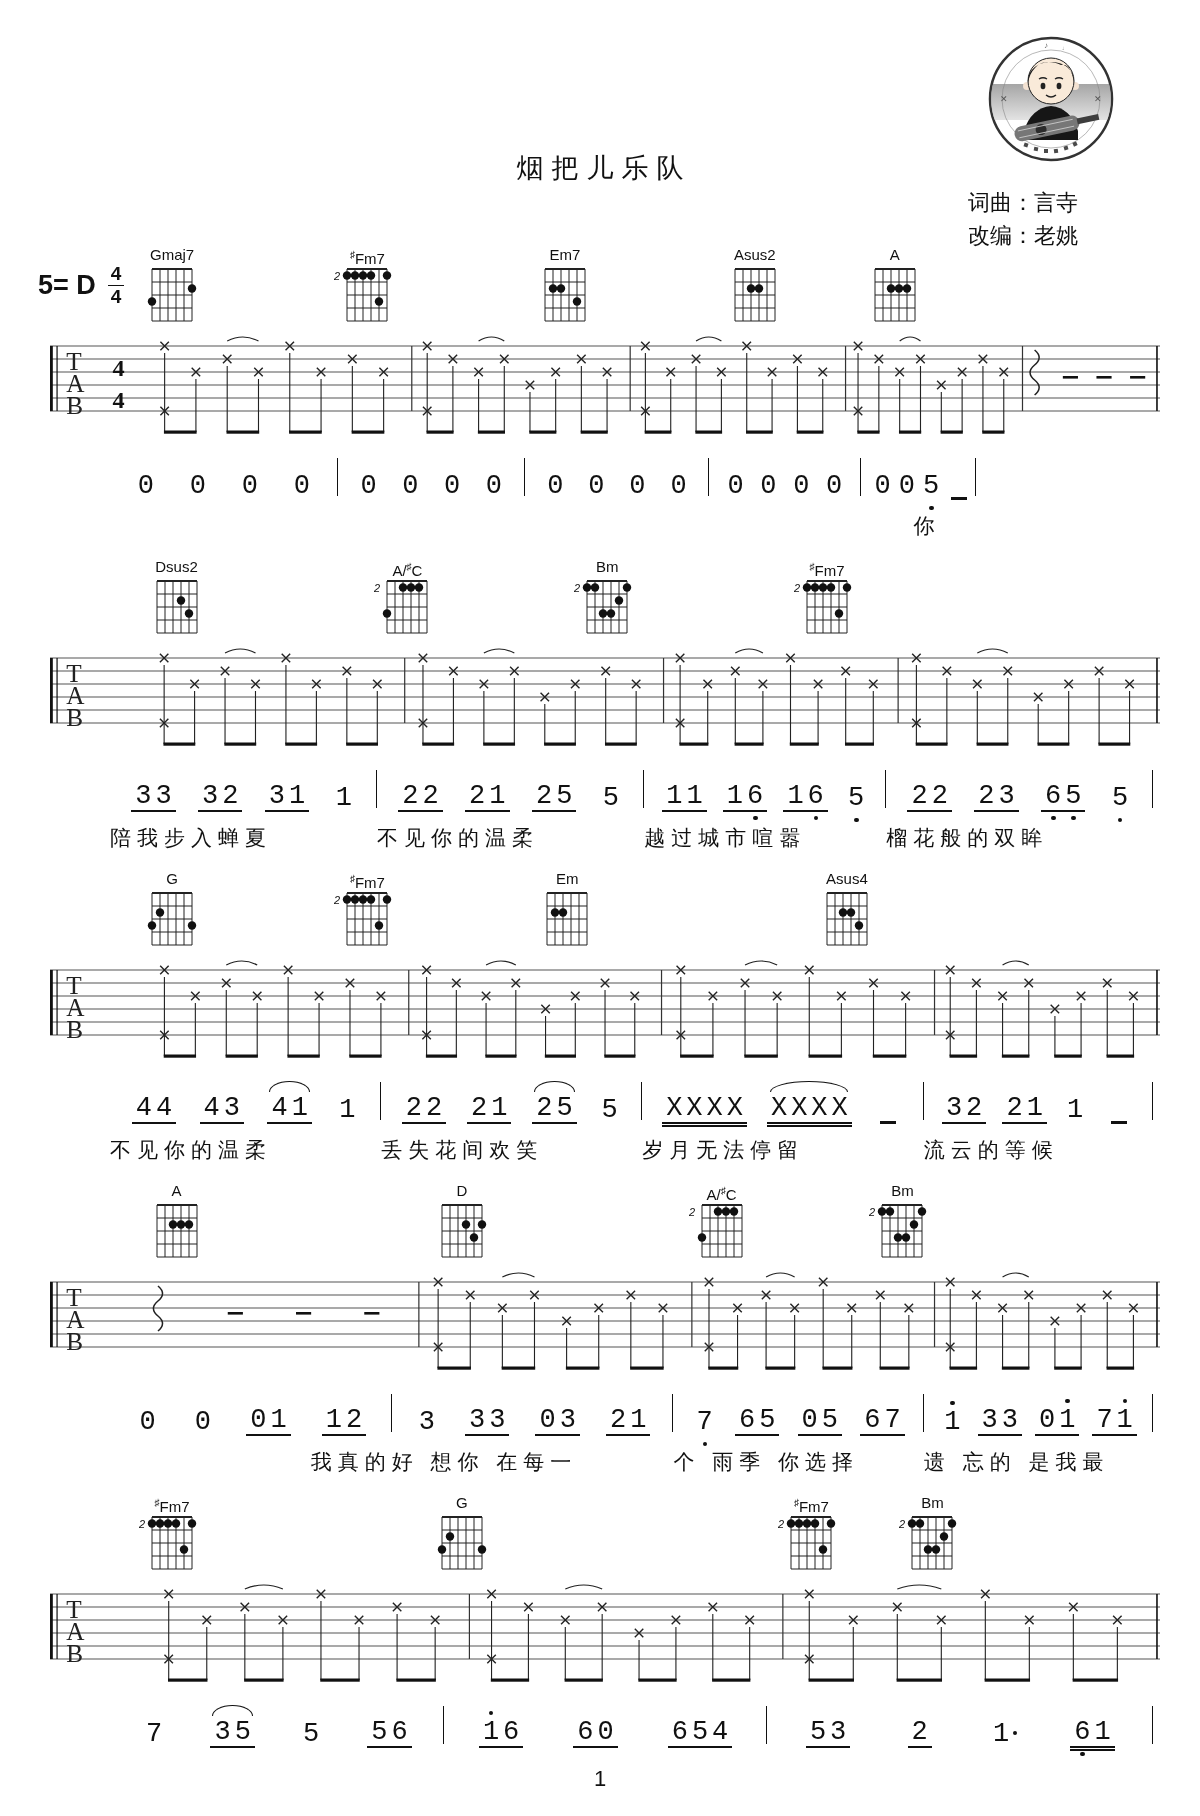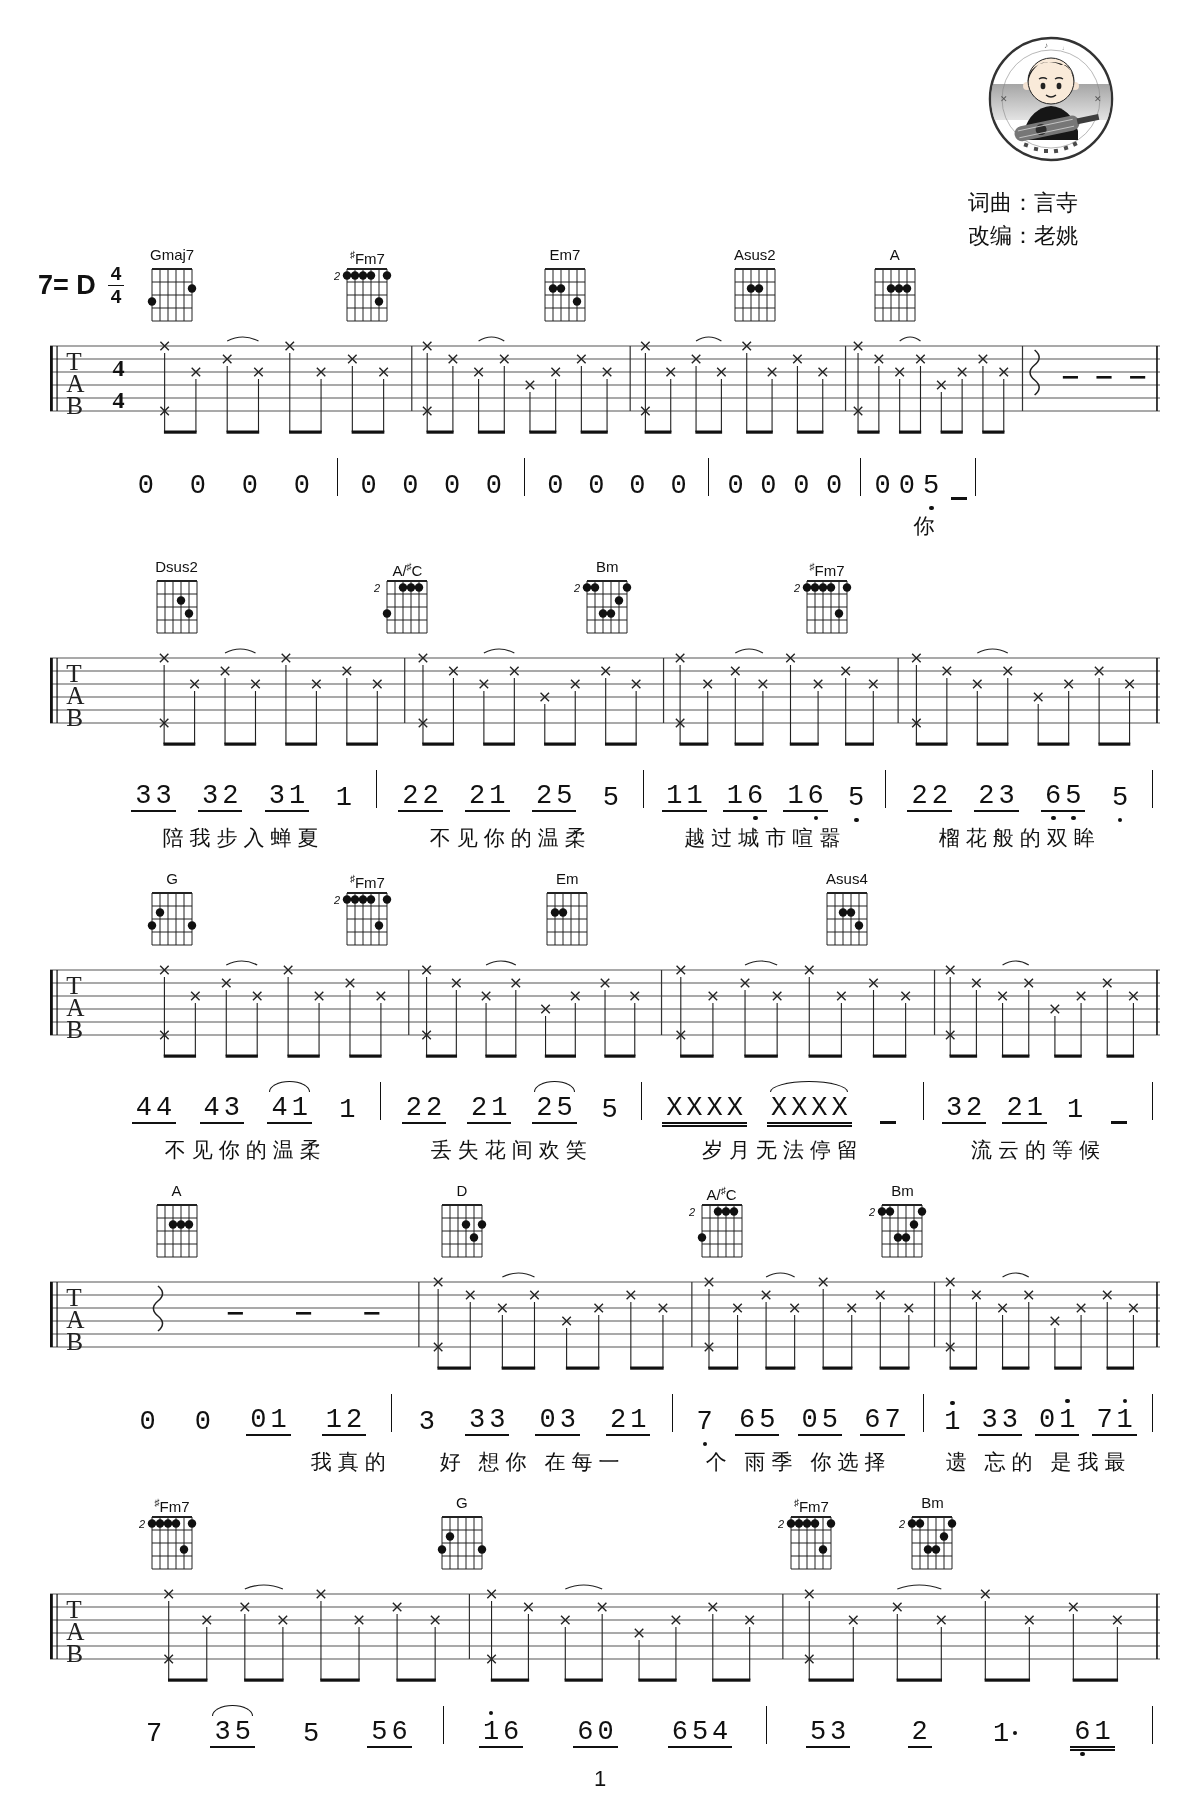--- a/index.html
+++ b/index.html
@@ -51,21 +51,21 @@
   .note{position:relative;display:inline-block;padding:0 2px;
         font-family:"Liberation Mono",monospace;font-size:27px;line-height:1.05;}
   .od{position:absolute;width:4.5px;height:4.5px;background:#111;border-radius:50%;
       left:50%;margin-left:-2px;}
   .od.below{bottom:-10px;}
   .od.above{top:-7px;}
   .od.right{left:auto;margin-left:0;right:-6px;top:40%;}
   .dash{display:inline-block;width:16px;height:3px;background:#111;
         margin:0 6px;vertical-align:11px;padding:0;}
   .mlyric{height:30px;margin-top:8px;font-size:21px;letter-spacing:6px;
-          text-align:center;white-space:nowrap;}
+          text-align:left;white-space:nowrap;}
 
   .pagenum{position:absolute;top:1766px;left:0;right:0;text-align:center;font-size:22px;}
 </style>
 </head>
 <body>
 
 <div class="page">
 
   <div class="logo">
     <svg viewBox="0 0 130 130" width="130" height="130">
@@ -106,27 +106,28 @@
         <rect x="58" y="115" width="4" height="4"></rect>
         <rect x="68" y="115" width="4" height="4" transform="rotate(-8 70 117)"></rect>
         <rect x="78" y="112" width="4" height="4" transform="rotate(-16 80 114)"></rect>
         <rect x="87" y="108" width="4" height="4" transform="rotate(-24 89 110)"></rect>
       </g>
       <text x="58" y="14" font-size="8" fill="#666">♪</text>
       <text x="76" y="16" font-size="6" fill="#888">♩</text>
     </svg>
   </div>
 
+  <div class="subtitle">烟把儿乐队</div>
   <div class="credits">
     <div>词曲：言寺</div>
     <div>改编：老姚</div>
   </div>
 
   <div class="keysig">
-    <span>7= D</span>
+    <span>5= D</span>
     <span class="frac">
       <span class="ftop">4</span>
       <span class="fbot">4</span>
     </span>
   </div>
 
   <div class="systems">
       <div class="system">
         <div class="chord-row">
           <div class="chord" style="left: 11%;"><div class="chord-label"><span>Gmaj7</span></div><svg viewBox="0 0 66 62" width="66" height="62">

